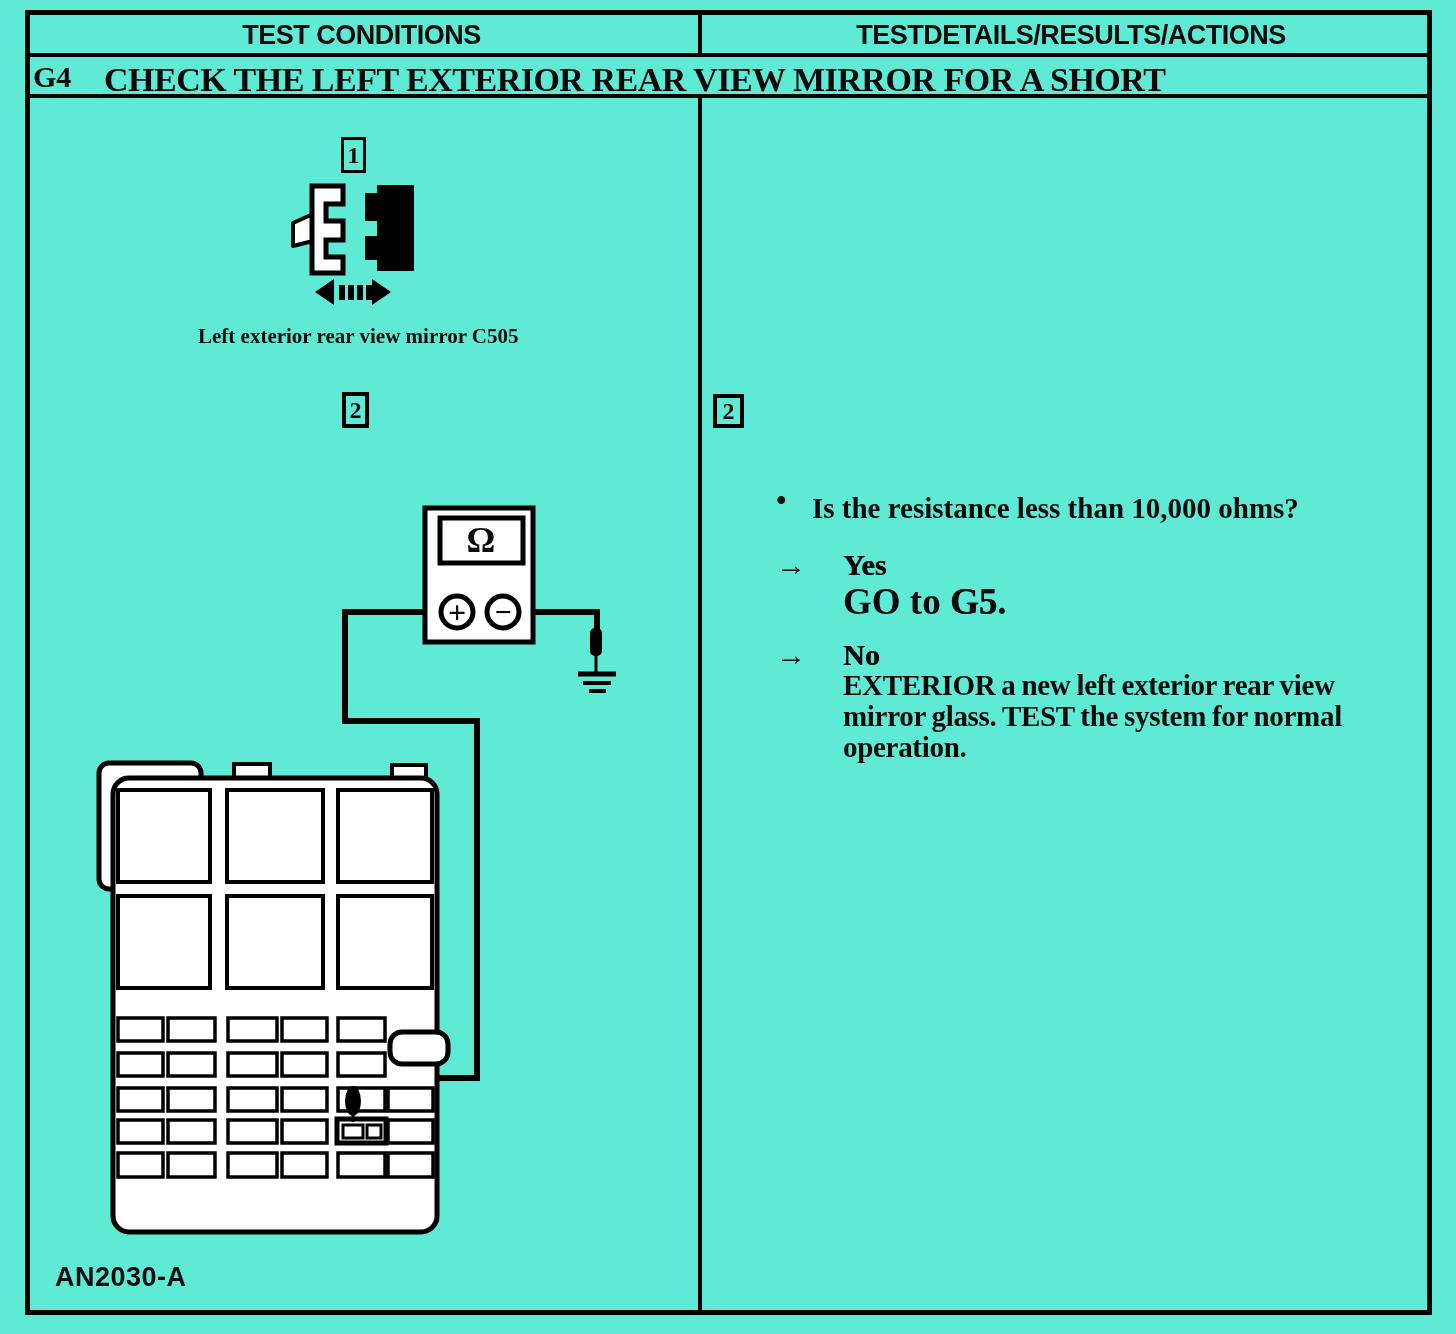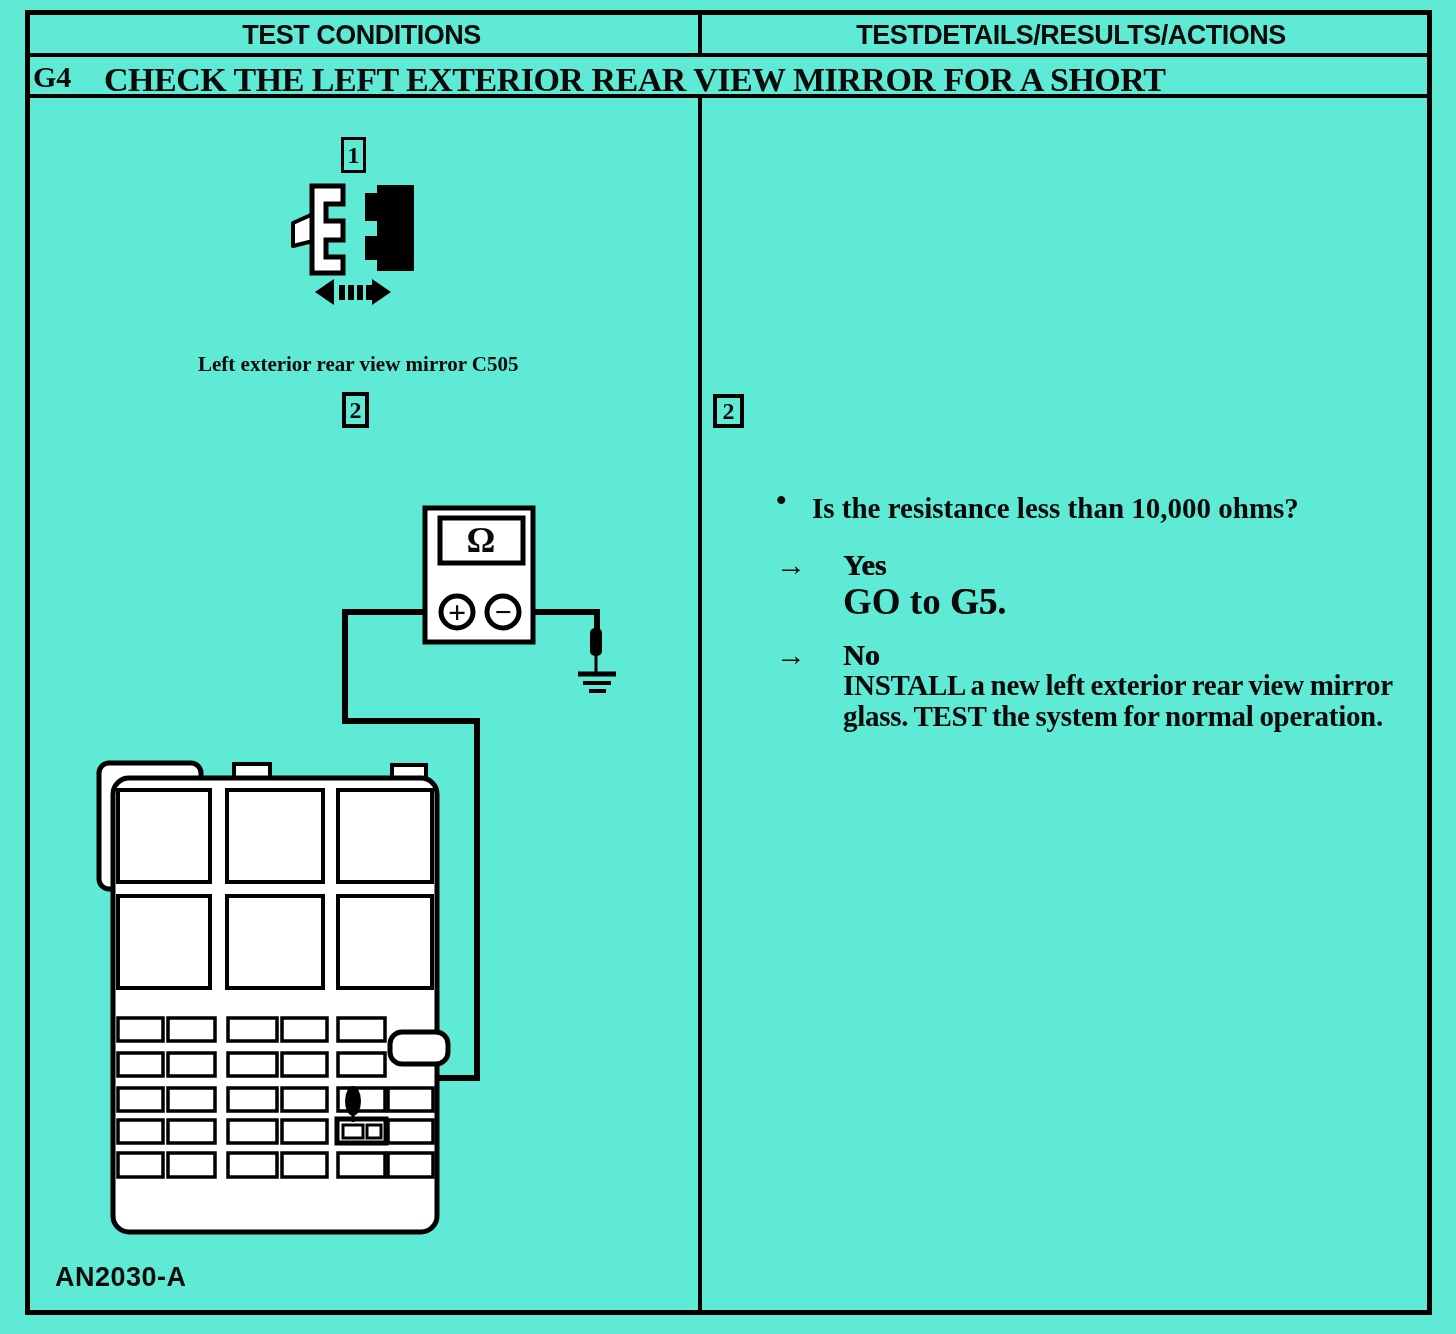--- a/index.html
+++ b/index.html
@@ -131,35 +131,35 @@
       <rect x="343" y="1125" width="20" height="13" stroke-width="3"></rect>
       <rect x="367" y="1125" width="14" height="13" stroke-width="3"></rect>
     </g>
 
     <g>
       <ellipse cx="353" cy="1101" rx="8" ry="15" fill="#000"></ellipse>
       <line x1="353" y1="1112" x2="353" y2="1122" stroke="#000" stroke-width="3"></line>
     </g>
   </svg>
 
-  <div class="abs serif" style="left:198px;top:324px;font-size:21px;white-space:nowrap;margin-top:28px;">Left exterior rear view mirror C505</div>
+  <div class="abs serif" style="left:198px;top:324px;font-size:21px;white-space:nowrap;">Left exterior rear view mirror C505</div>
 
   <div class="abs callout" style="left:342px;top:392px;width:27px;height:36px;font-size:24px;line-height:29px;">2</div>
 
   <div class="abs sans" style="left:55px;top:1262px;font-size:27px;letter-spacing:0.5px;">AN2030-A</div>
 
   <div class="abs callout" style="left:713px;top:394px;width:31px;height:34px;font-size:24px;line-height:27px;">2</div>
 
 
   <div class="abs serif" style="left:776px;top:483px;font-size:30px;">•</div>
   <div class="abs serif" style="left:812px;top:468px;font-size:29px;white-space:nowrap;margin-top:24px;">Is the resistance less than 10,000 ohms?</div>
 
   <div class="abs serif" style="left:776px;top:548px;font-size:30px;">→</div>
   <div class="abs serif xbold" style="left:843px;top:548px;font-size:30px;">Yes</div>
   <div class="abs serif" style="left:843px;top:580px;font-size:37px;white-space:nowrap;">
     <span>GO to </span><span class="xbold">G5</span><span>.</span>
   </div>
 
   <div class="abs serif" style="left:776px;top:638px;font-size:30px;">→</div>
   <div class="abs serif xbold" style="left:843px;top:638px;font-size:30px;">No</div>
-  <div class="abs serif" style="left:843px;top:670px;width:580px;font-size:29px;line-height:31px;letter-spacing:-0.3px;word-spacing:-1px;">INSTALL a new left exterior rear view mirror glass. TEST the system for normal operation.</div>
+  <div class="abs serif" style="left:843px;top:670px;width:580px;font-size:29px;line-height:31px;letter-spacing:-0.3px;word-spacing:-1px;">EXTERIOR a new left exterior rear view mirror glass. TEST the system for normal operation.</div>
 
 </div>
 
 </body></html>

